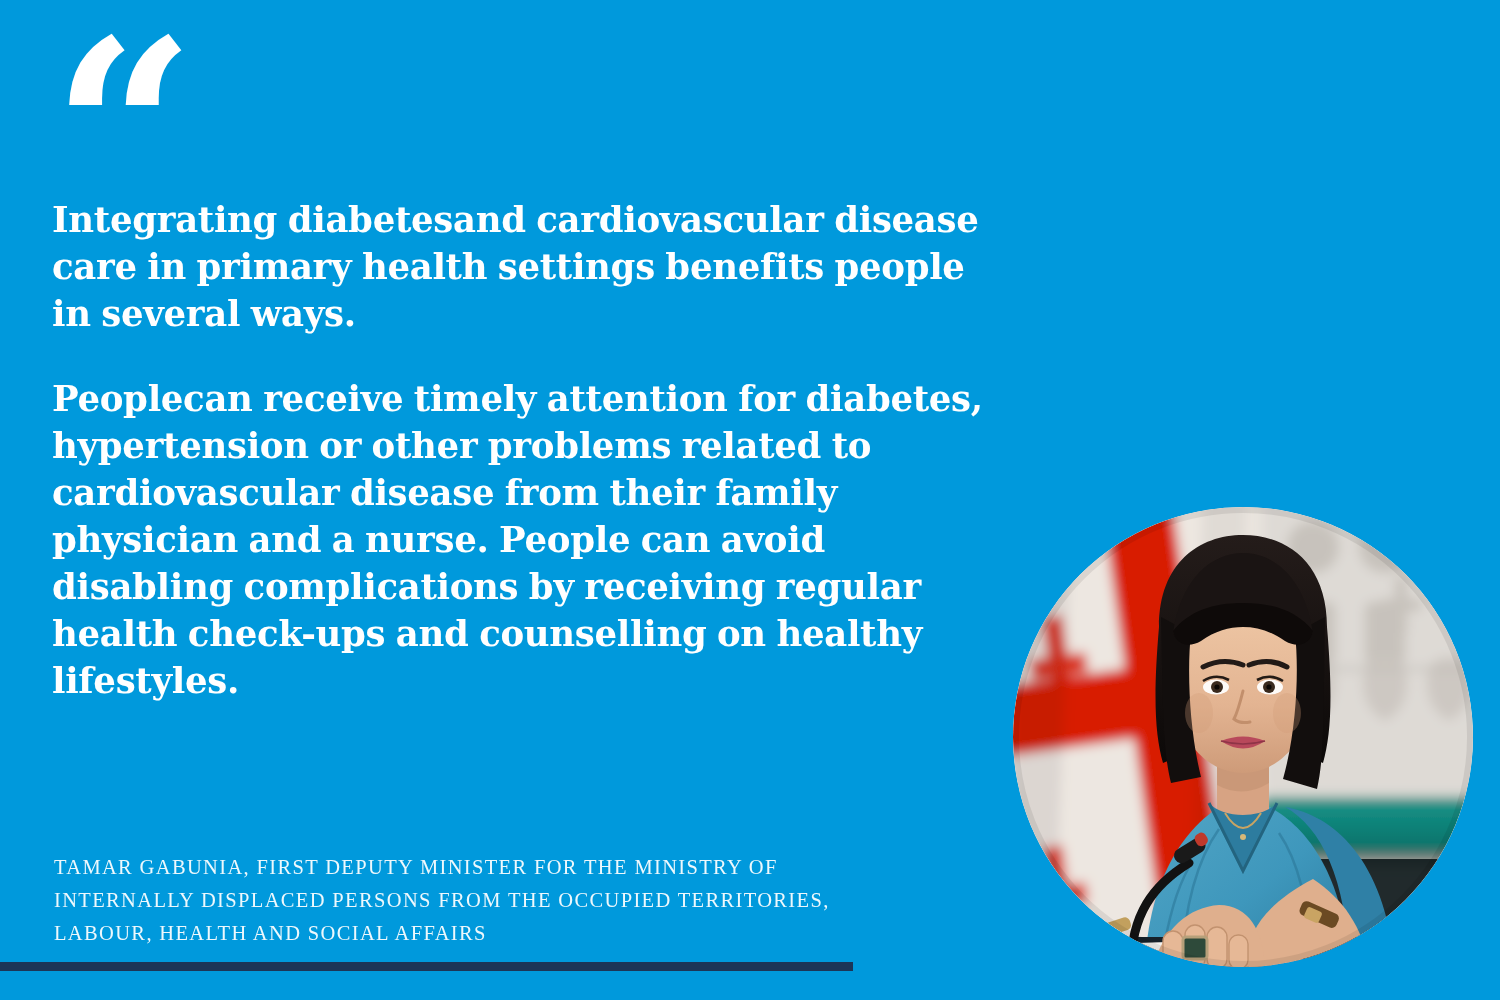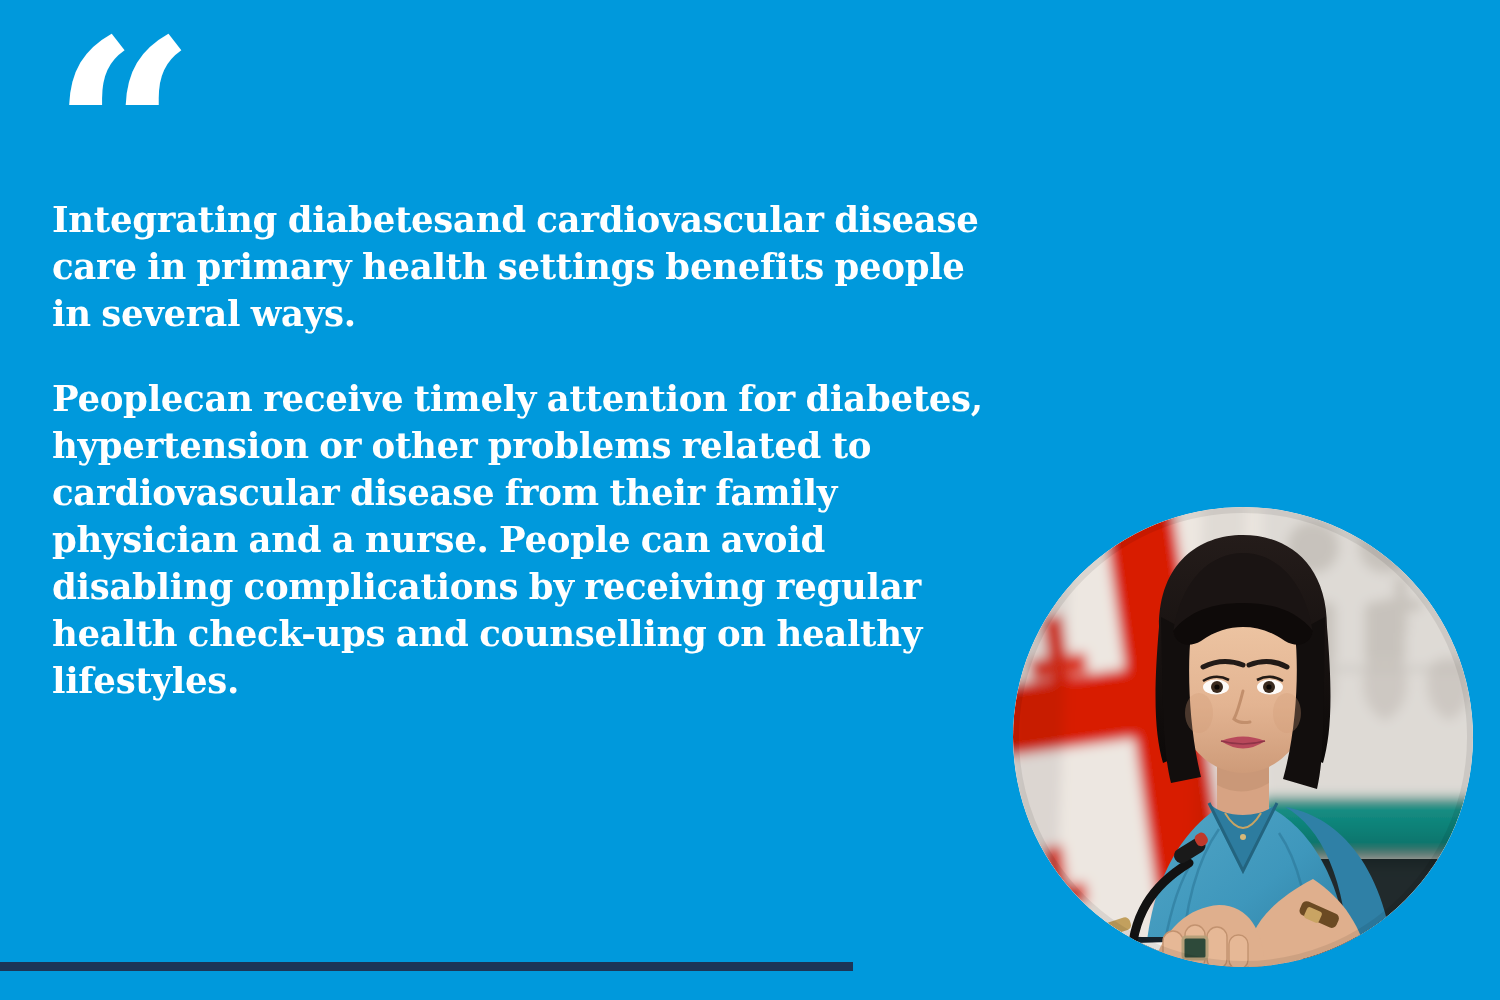--- a/index.html
+++ b/index.html
@@ -96,20 +96,21 @@
 
 <div id="card">
 
   <div id="quote-mark">“</div>
 
   <div id="quote-body">
     <p class="para">Integrating diabetesand cardiovascular disease care in primary health settings benefits people in several ways.</p>
     <p class="para">Peoplecan receive timely attention for diabetes, hypertension or other problems related to cardiovascular disease from their family physician and a nurse. People can avoid disabling complications by receiving regular health check-ups and counselling on healthy lifestyles.</p>
   </div>
 
+  <div id="attribution">Tamar Gabunia, First Deputy Minister for the Ministry of Internally Displaced Persons from the Occupied Territories, Labour, Health and Social Affairs</div>
 
   <div id="bottom-rule"></div>
 
   <div id="portrait">
     <svg viewBox="0 0 460 460" preserveAspectRatio="xMidYMid slice">
       <defs>
         <clipPath id="circClip">
             <circle cx="230" cy="230" r="230"></circle>
           </clipPath>
         <linearGradient id="blouseG" x1="0" y1="0" x2="1" y2="1">

